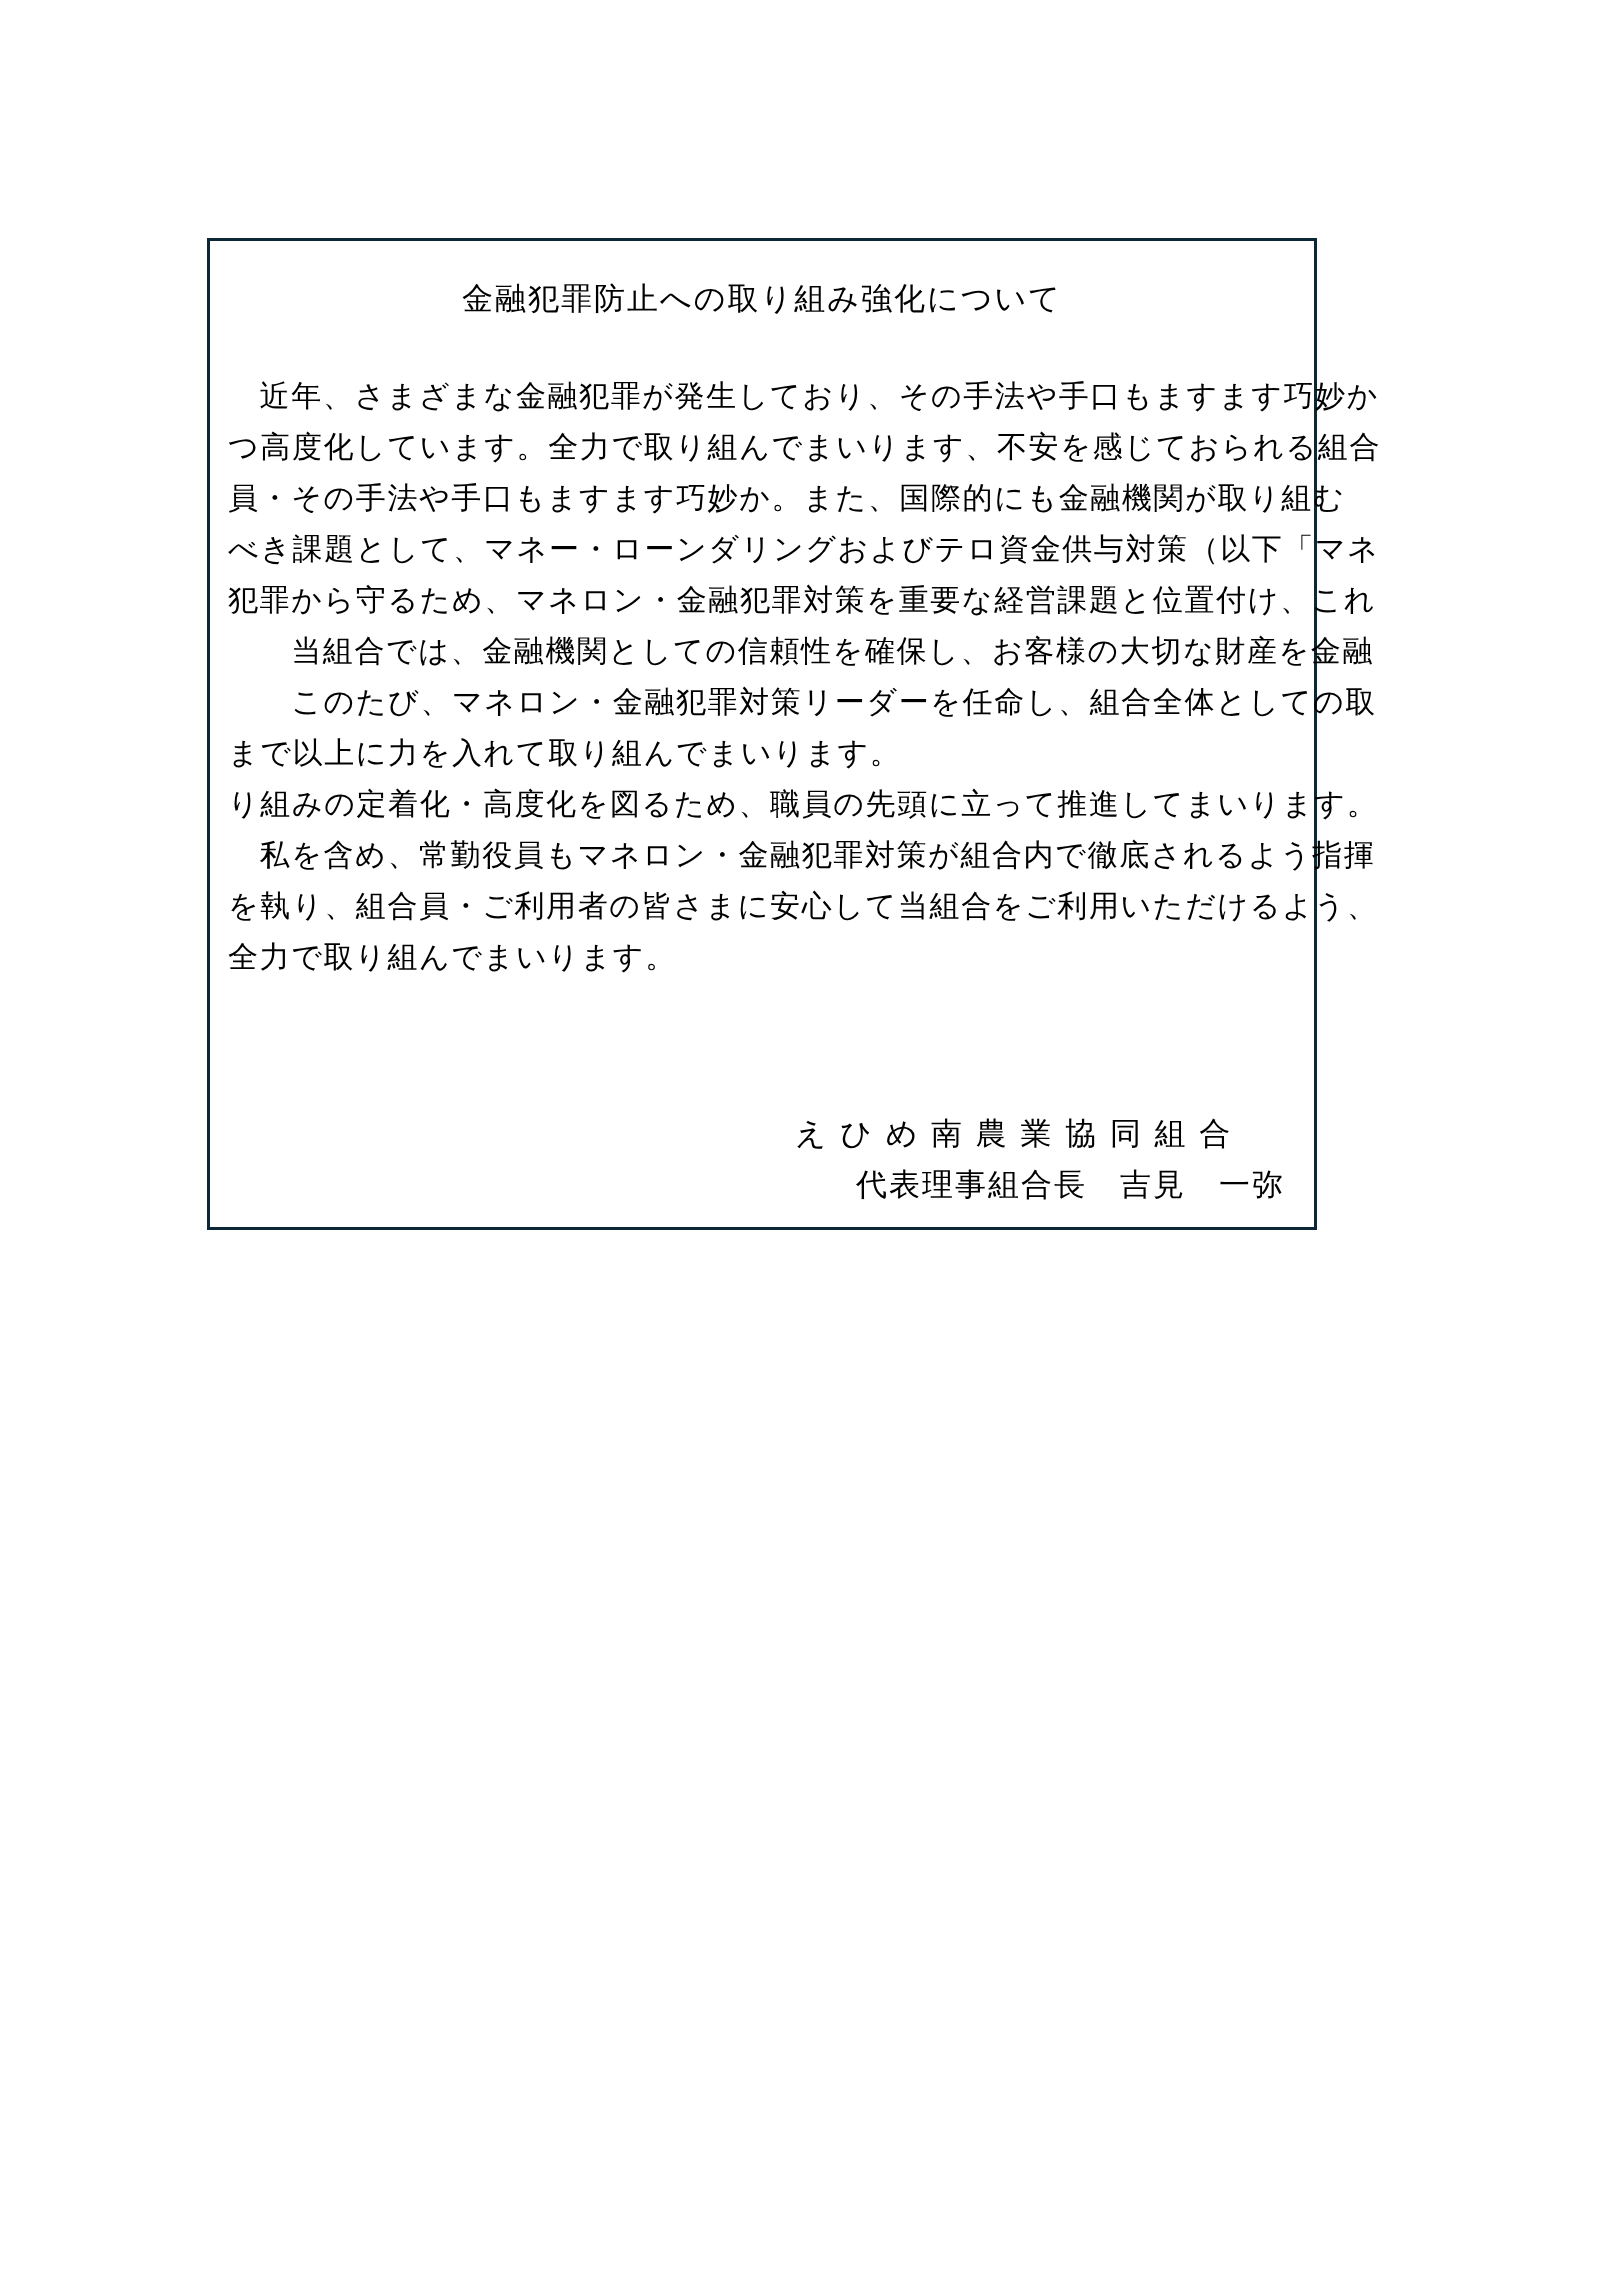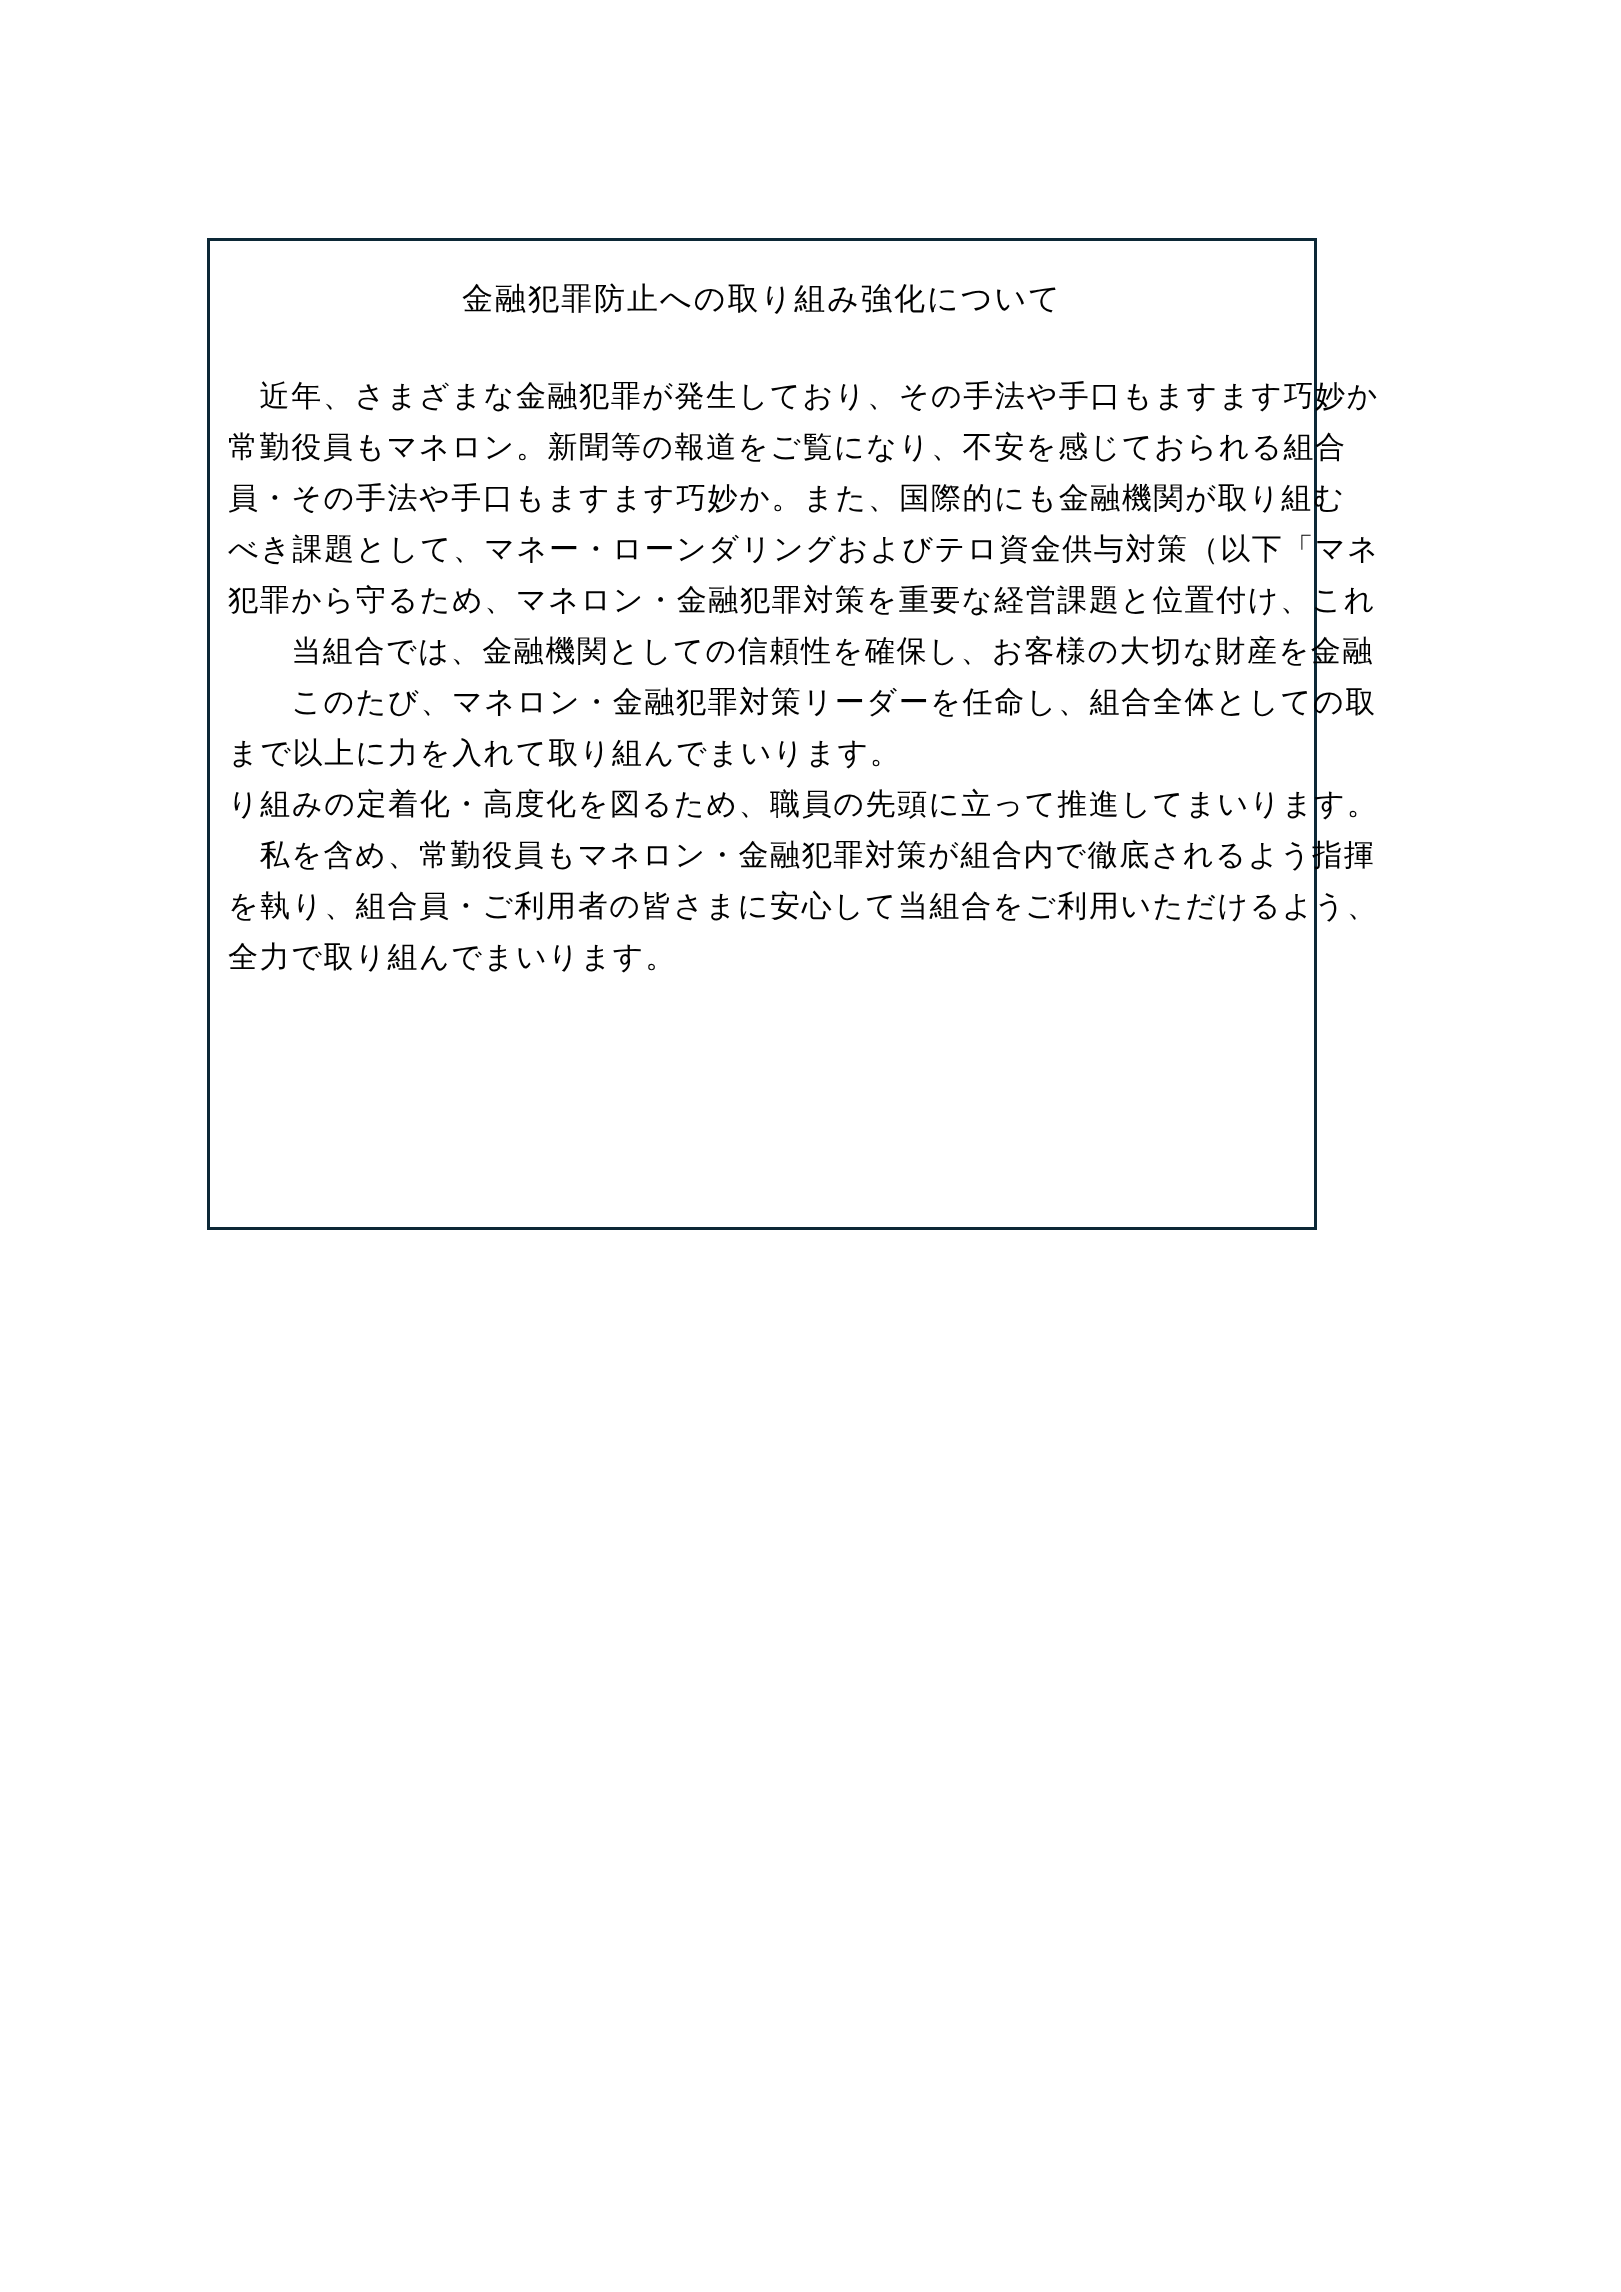--- a/index.html
+++ b/index.html
@@ -70,29 +70,33 @@
 <body>
 
 <div class="page">
   <div class="notice-box" style="border-color: rgb(12, 40, 54);">
 
     <div class="notice-title">金融犯罪防止への取り組み強化について</div>
 
     <div class="notice-body">
 
     <div class="body-line">　近年、さまざまな金融犯罪が発生しており、その手法や手口もますます巧妙か</div>
-        <div class="body-line">常勤役員もマネロン。新聞等の報道をご覧になり、不安を感じておられる組合</div>
+        <div class="body-line">つ高度化しています。全力で取り組んでまいります、不安を感じておられる組合</div>
         <div class="body-line">員・その手法や手口もますます巧妙か。また、国際的にも金融機関が取り組む</div>
         <div class="body-line">べき課題として、マネー・ローンダリングおよびテロ資金供与対策（以下「マネ</div>
         <div class="body-line">犯罪から守るため、マネロン・金融犯罪対策を重要な経営課題と位置付け、これ</div>
         <div class="body-line">　　当組合では、金融機関としての信頼性を確保し、お客様の大切な財産を金融</div>
         <div class="body-line">　　このたび、マネロン・金融犯罪対策リーダーを任命し、組合全体としての取</div>
         <div class="body-line">まで以上に力を入れて取り組んでまいります。</div>
         <div class="body-line">り組みの定着化・高度化を図るため、職員の先頭に立って推進してまいります。</div>
         <div class="body-line">　私を含め、常勤役員もマネロン・金融犯罪対策が組合内で徹底されるよう指揮</div>
         <div class="body-line">を執り、組合員・ご利用者の皆さまに安心して当組合をご利用いただけるよう、</div>
         <div class="body-line">全力で取り組んでまいります。</div>
       </div>
 
+    <div class="signature">
+      <div class="sig-org">えひめ南農業協同組合</div>
+      <div class="sig-rep">代表理事組合長　吉見　一弥</div>
+    </div>
 
   </div>
 </div>
 
 
 </body></html>

